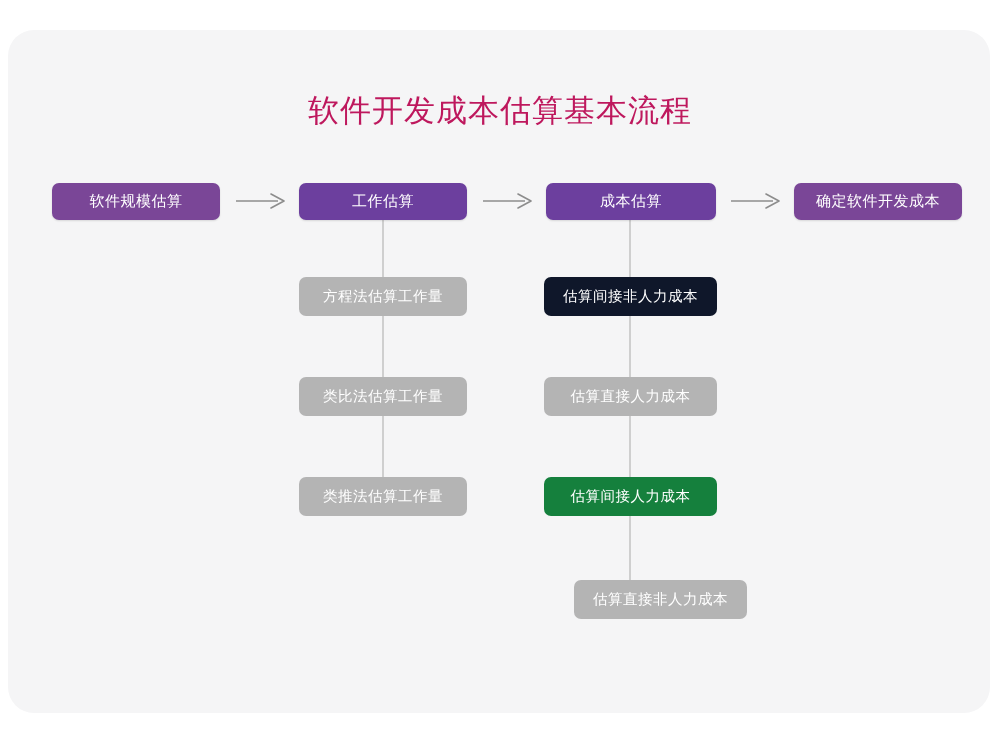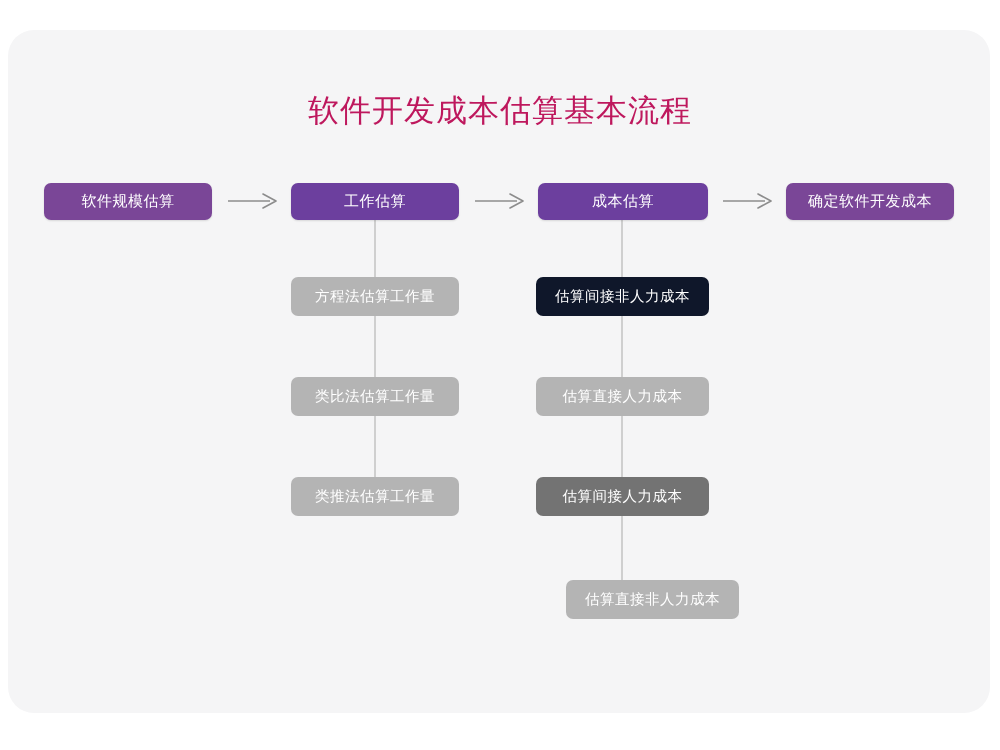--- a/index.html
+++ b/index.html
@@ -36,21 +36,21 @@
     line-height: 42px;
     color: #be185d;
     letter-spacing: 1px;
     font-weight: normal;
     white-space: nowrap;
   }
 
   
   #diagram {
     position: absolute;
-    left: 0;
+    left: 8px;
     top: 0;
     width: 884px;
     height: 750px;
   }
 
   
   .connector {
     position: absolute;
     width: 2px;
     background: #cfcfcf;
@@ -150,19 +150,19 @@
     </div>
     <div class="node sub" style="left: 291px; top: 477px; width: 168px; background: rgb(180, 180, 180);">
       <span>类推法估算工作量</span>
     </div>
     <div class="node sub" style="left: 536px; top: 277px; width: 173px; background: #0f172a;">
       <span>估算间接非人力成本</span>
     </div>
     <div class="node sub" style="left: 536px; top: 377px; width: 173px; background: rgb(180, 180, 180); justify-content: center;">
       <span>估算直接人力成本</span>
     </div>
-    <div class="node sub" style="left: 536px; top: 477px; width: 173px; background: #737373;">
+    <div class="node sub" style="left: 536px; top: 477px; width: 173px; background: #15803d;">
       <span>估算间接人力成本</span>
     </div>
     <div class="node sub" style="left: 536px; top: 580px; width: 173px; background: rgb(180, 180, 180); margin-left: 30px;">
       <span>估算直接非人力成本</span>
     </div>
   </div>
 
 </body></html>

